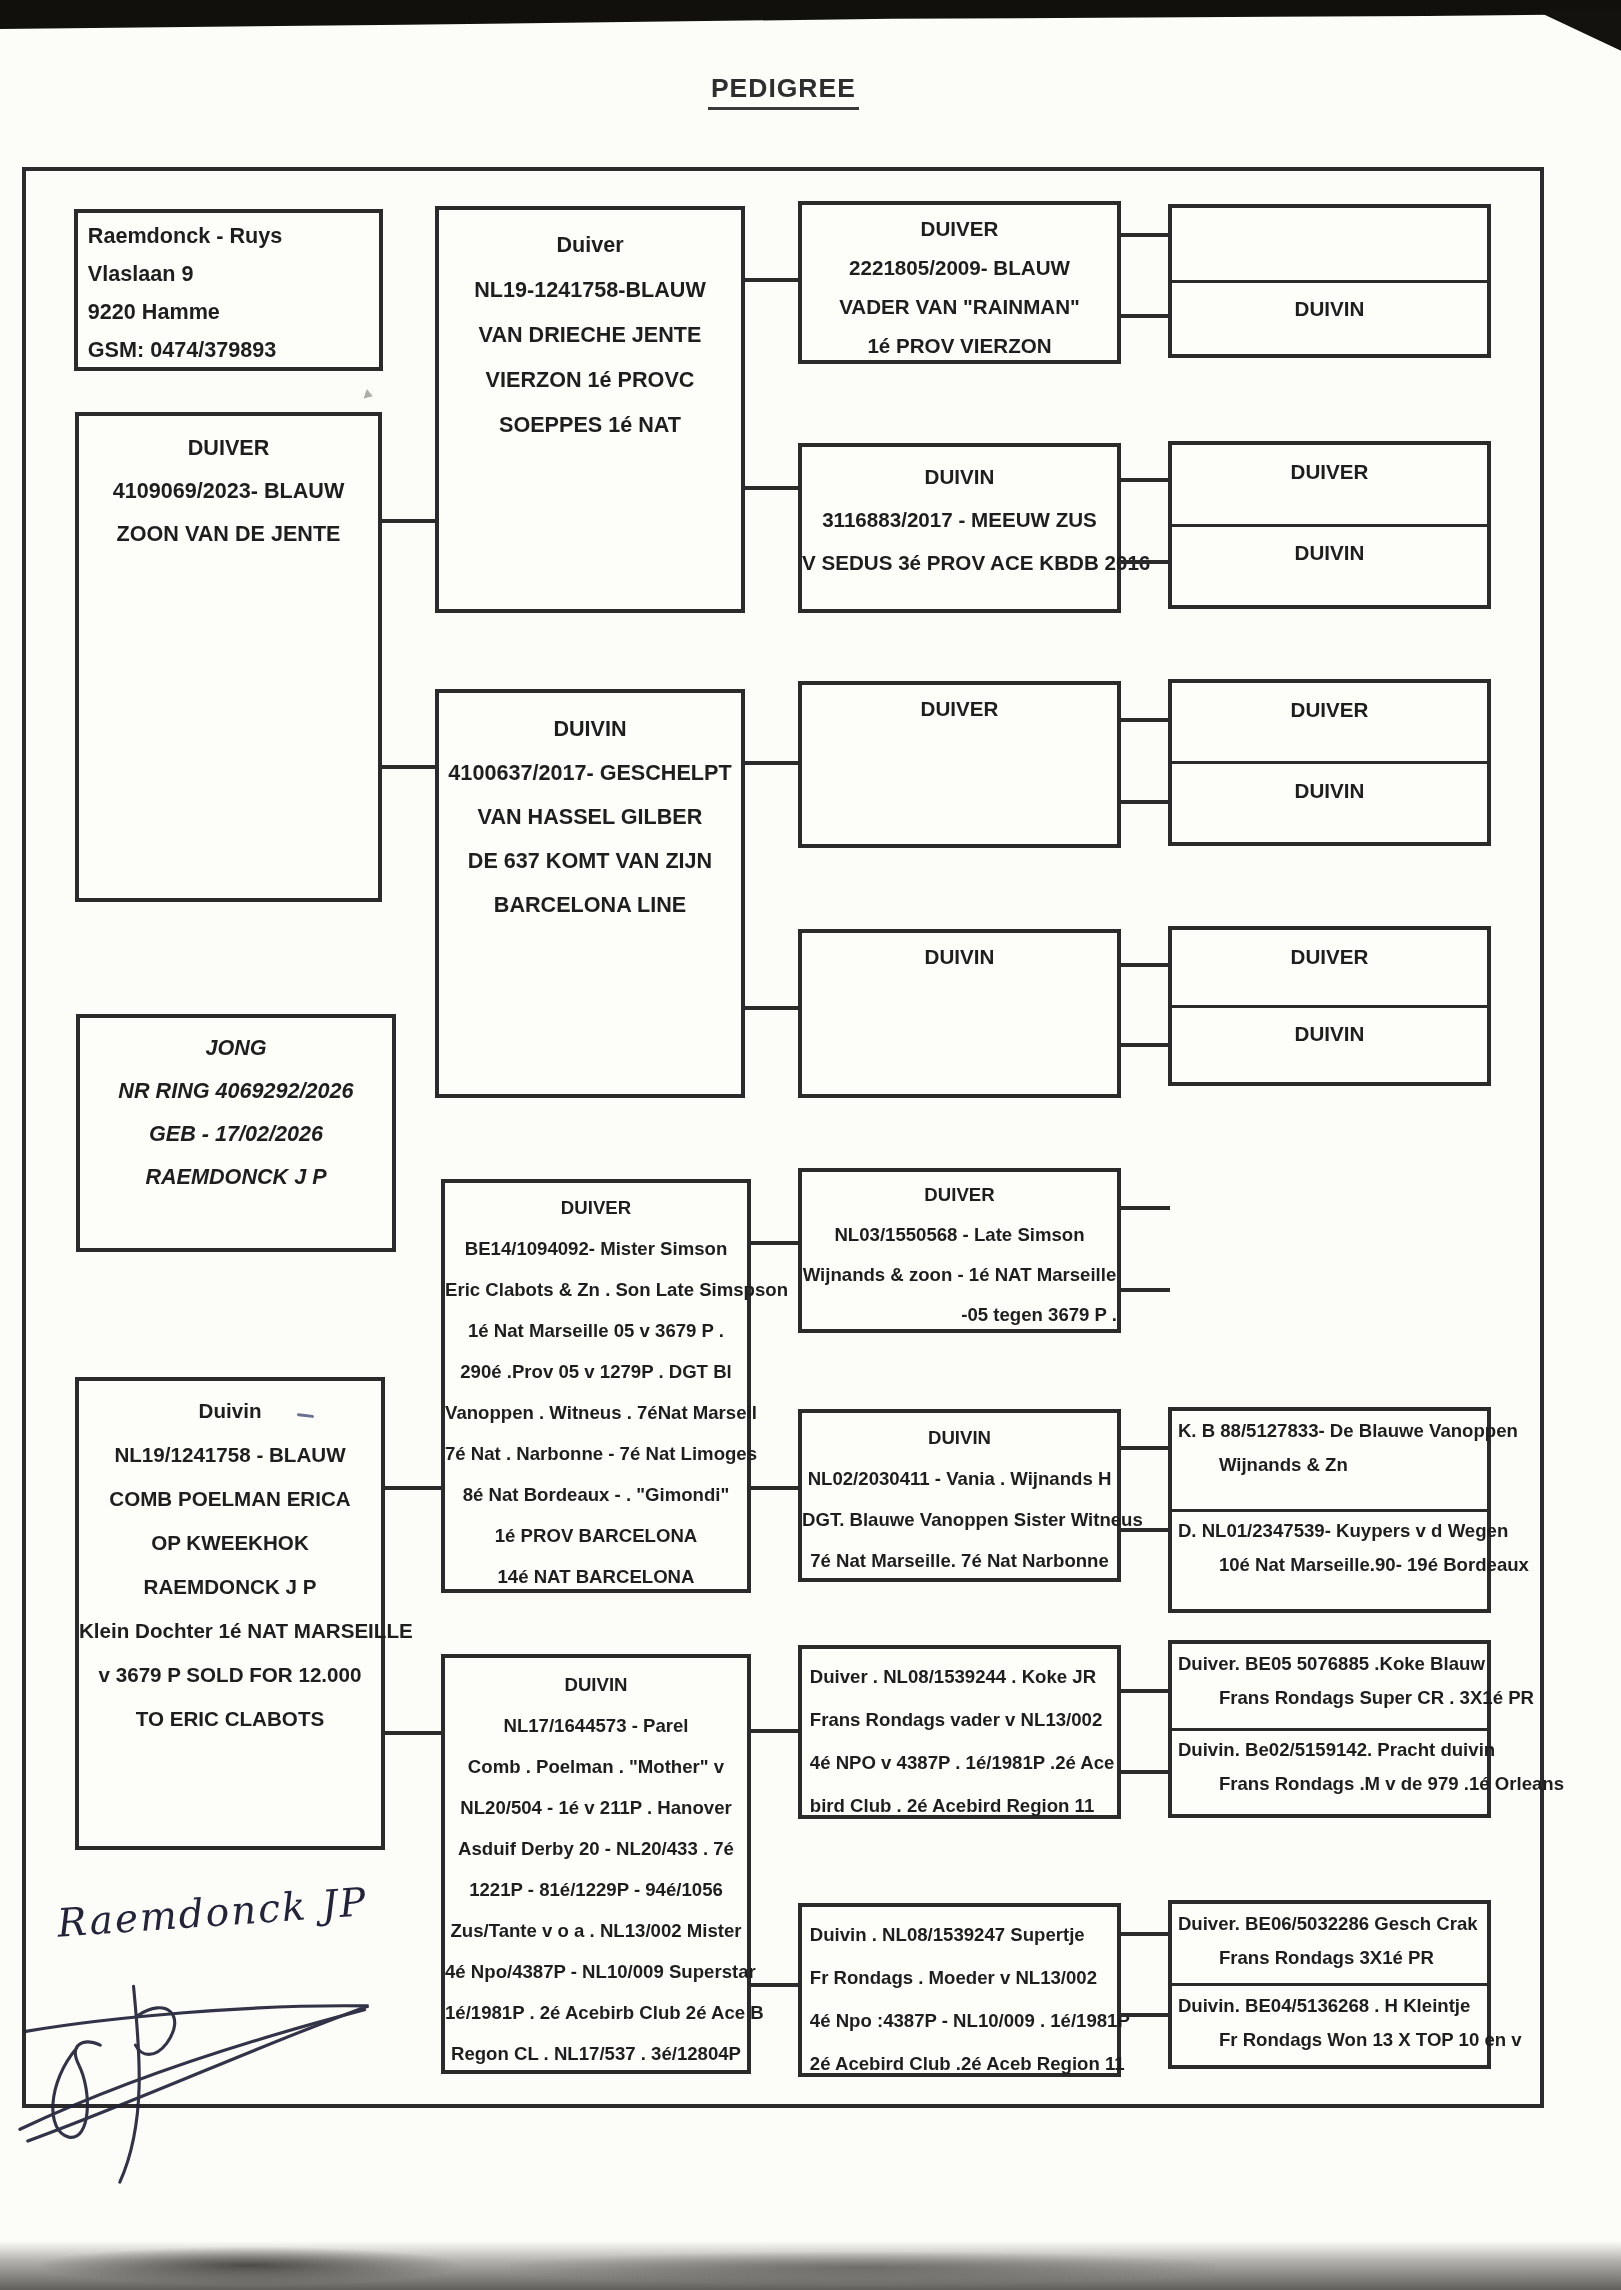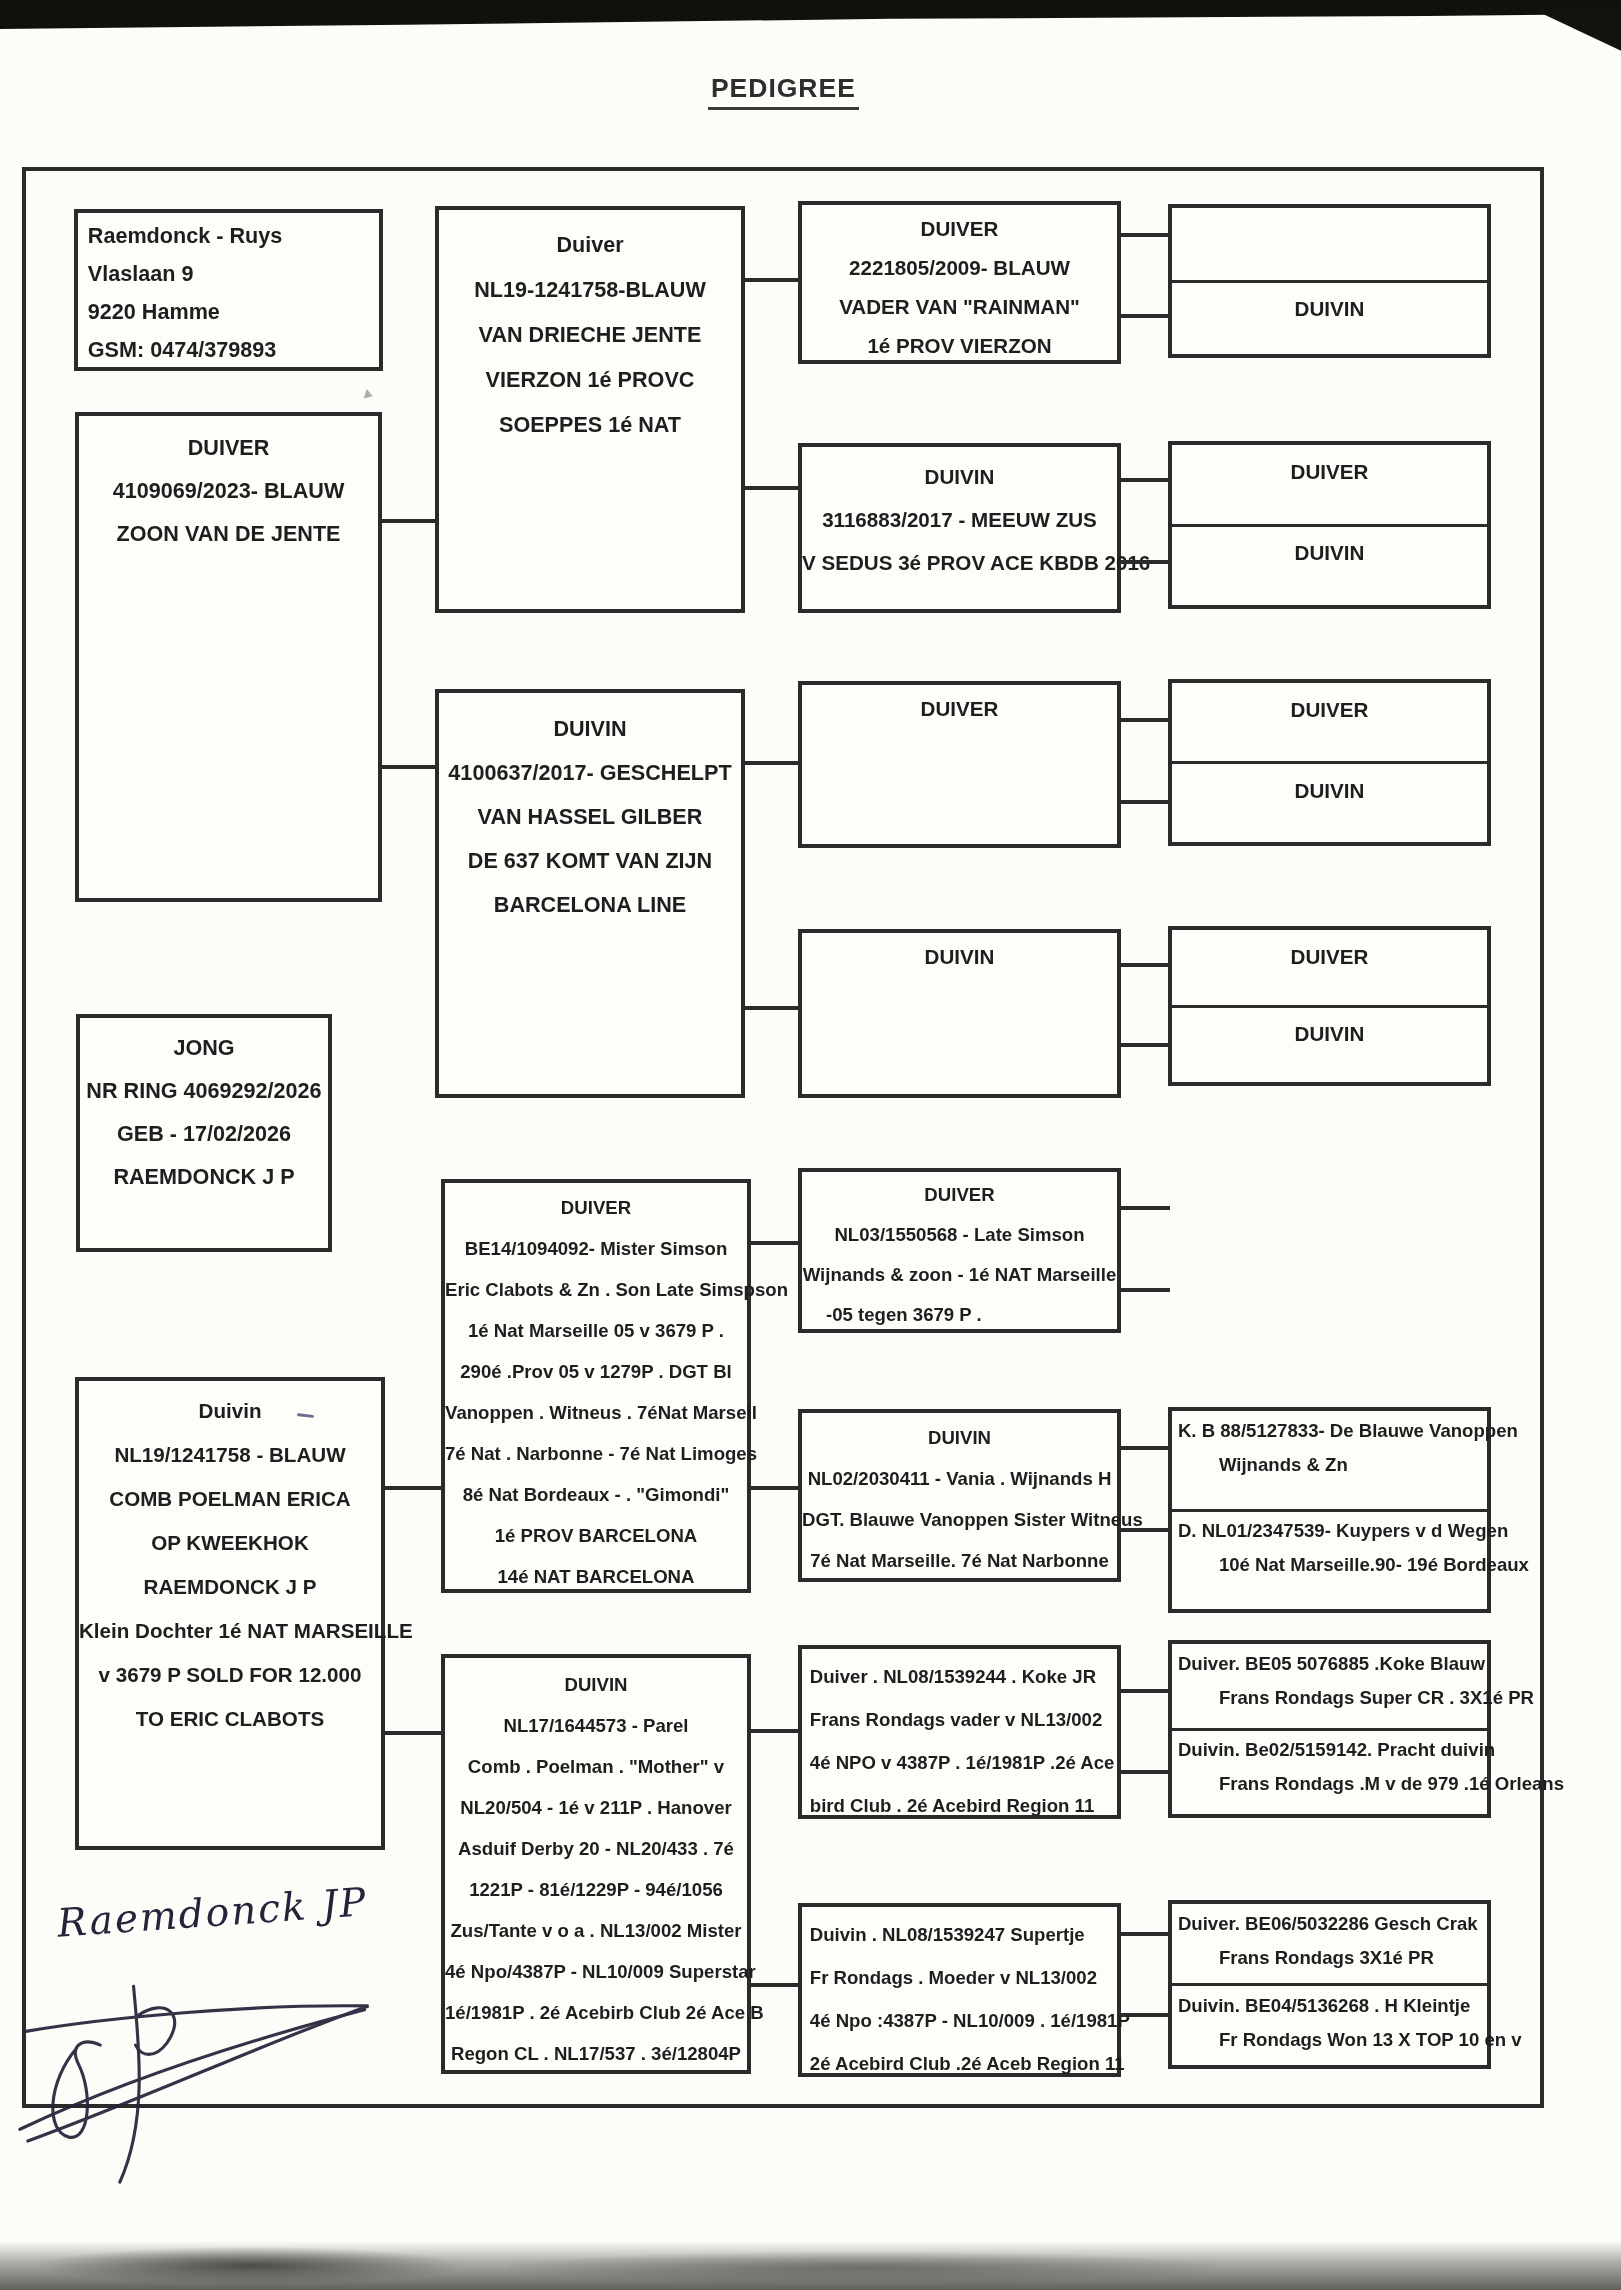--- a/index.html
+++ b/index.html
@@ -15,21 +15,21 @@
   .frame{
     position:absolute;left:21.6px;top:167px;width:1522px;height:1941px;
     border:4.9px solid #2b2b2b;box-sizing:border-box;
   }
   .box{
     position:absolute;border:4.9px solid #2b2b2b;box-sizing:border-box;
     background:rgba(255,255,255,.25);text-align:center;
   }
   .bline{white-space:nowrap;}
   .align-left{text-align:left;}
-  .align-last-left .bline:last-child{text-align:left;padding-left:24px;}
+  .align-last-left .bline:last-child{text-align:right;padding-left:24px;}
   .pair{
     position:absolute;border:4.9px solid #2b2b2b;box-sizing:border-box;
     display:flex;flex-direction:column;background:rgba(255,255,255,.25);
   }
   .prow{flex:1 1 0;box-sizing:border-box;overflow:visible;}
   .prow + .prow{border-top:3.9px solid #2b2b2b;}
   .plabel{text-align:center;font-size:20.6px;padding-top:14.7px;}
   .ptext{text-align:left;font-size:18.6px;line-height:34px;padding:2.9px 0 0 5.9px;}
   .ptext .bline:nth-child(2){padding-left:41px;}
   .conn{position:absolute;height:3.9px;background:#2b2b2b;}
@@ -92,21 +92,21 @@
       <div class="bline">9220 Hamme</div>
       <div class="bline">GSM: 0474/379893</div>
     </div>
 
   <div class="box" style="left:75px;top:412px;width:307px;height:490px;line-height:43px;font-size:21.6px;padding-top:9.8px;">
       <div class="bline">DUIVER</div>
       <div class="bline">4109069/2023- BLAUW</div>
       <div class="bline">ZOON VAN DE JENTE</div>
     </div>
 
-  <div class="box" style="left:76px;top:1014px;width:256px;height:238px;line-height:43px;font-size:21.6px;padding-top:7.8px;">
+  <div class="box" style="left:76px;top:1014px;width:320px;height:238px;line-height:43px;font-size:21.6px;padding-top:7.8px;font-style:italic;">
       <div class="bline">JONG</div>
       <div class="bline">NR RING  4069292/2026</div>
       <div class="bline">GEB - 17/02/2026</div>
       <div class="bline">RAEMDONCK  J P</div>
     </div>
 
   <div class="box" style="left:75px;top:1377px;width:310px;height:473px;line-height:44px;font-size:20.6px;padding-top:7.8px;">
       <div class="bline">Duivin</div>
       <div class="bline">NL19/1241758 - BLAUW</div>
       <div class="bline">COMB POELMAN ERICA</div>

